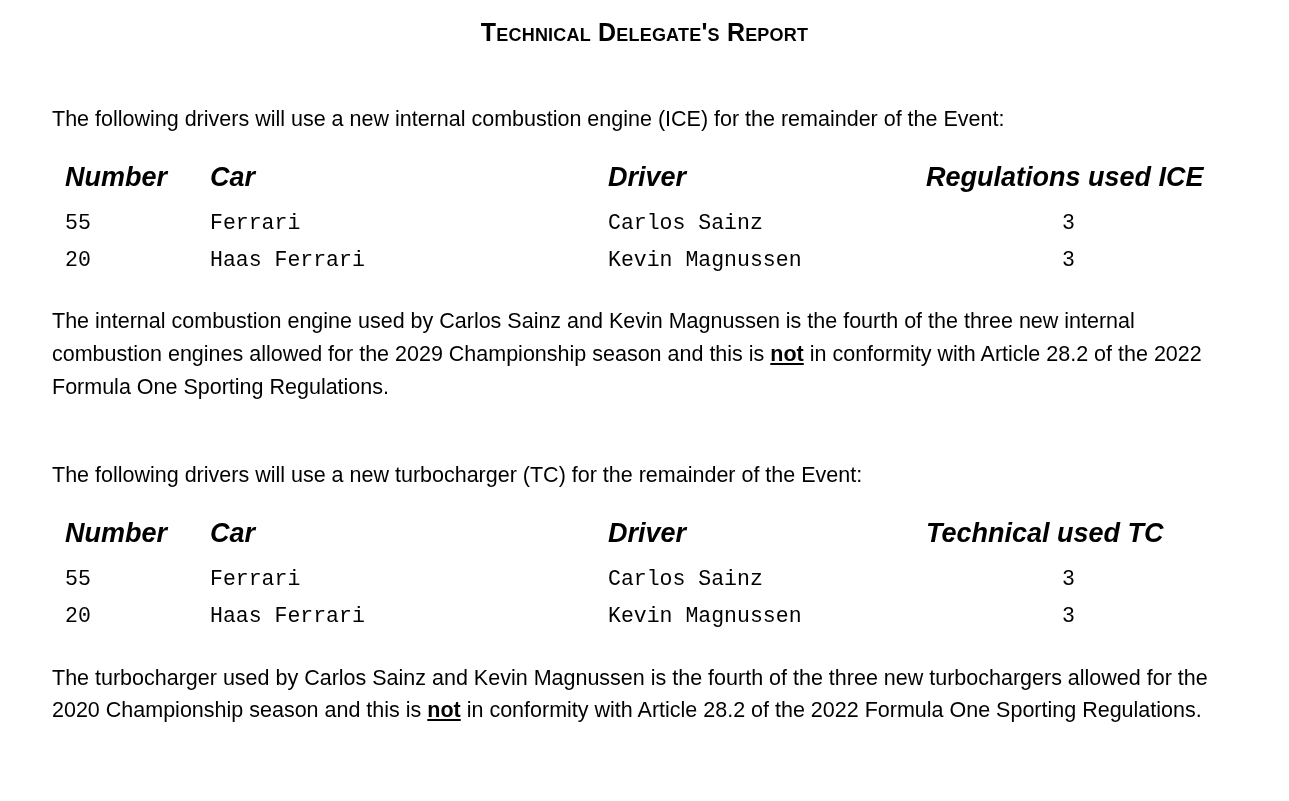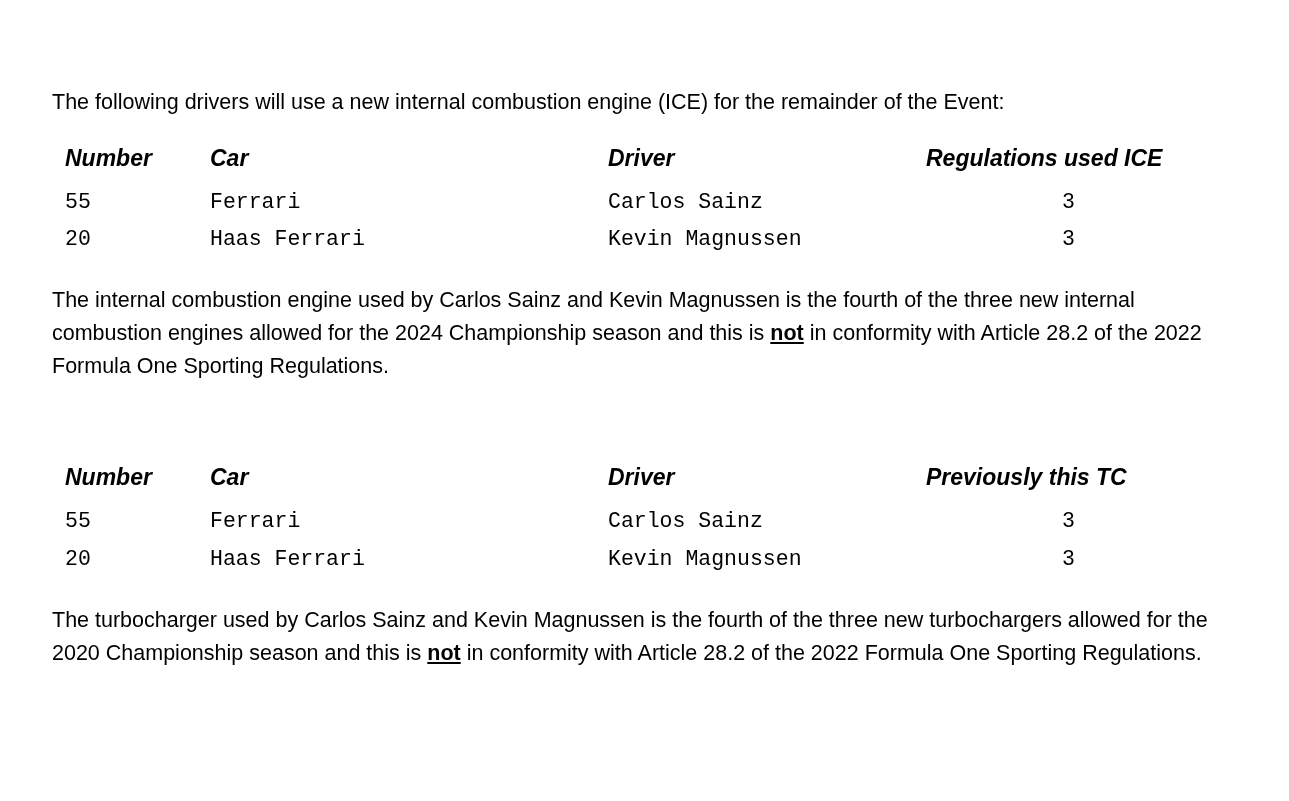--- a/index.html
+++ b/index.html
@@ -25,42 +25,41 @@
     font-weight: bold;
     font-size: 25px;
     letter-spacing: 0.2px;
     margin: 10px 0 0 0;
     padding-top: 8px;
     font-variant: small-caps;
     text-transform: capitalize;
   }
   .body-wrap {
     padding: 0 66px 0 52px;
-    margin-top: 30px;
   }
   p.para {
     font-size: 21.5px;
     line-height: 1.52;
     margin: 0;
   }
   .spacer-1 { height: 56px; }
   .spacer-2 { height: 26px; }
   .spacer-3 { height: 24px; }
   .spacer-4 { height: 56px; }
   .spacer-5 { height: 26px; }
   .spacer-6 { height: 24px; }
 
   table.tbl {
     border-collapse: collapse;
     width: 1146px;
     margin-left: 13px;
     table-layout: fixed;
   }
   table.tbl th {
-    font-size: 23px;
+    font-size: 27px;
     font-style: italic;
     font-weight: bold;
     text-align: left;
     padding: 0 0 14px 0;
   }
   table.tbl td {
     font-size: 21.5px;
     padding: 0 0 4px 0;
     line-height: 1.55;
     font-family: Liberation Mono, monospace;
@@ -78,20 +77,21 @@
   }
   u.bold-u {
     font-weight: bold;
   }
 </style>
 </head>
 <body>
 
 <div class="page">
 
+  <h1 class="doc-title">Technical Delegate's Report</h1>
 
   <div class="spacer-1"></div>
 
   <div class="body-wrap">
 
     <p class="para">The following drivers will use a new internal combustion engine (ICE) for the remainder of the Event:</p>
 
     <div class="spacer-2"></div>
 
     <table class="tbl">
@@ -120,40 +120,41 @@
           <td>20</td>
           <td>Haas Ferrari</td>
           <td>Kevin Magnussen</td>
           <td class="prev-cell">3</td>
         </tr>
       </tbody>
     </table>
 
     <div class="spacer-3"></div>
 
-    <p class="para"><span>The internal combustion engine used by Carlos Sainz and Kevin Magnussen is the fourth of the three new internal combustion engines allowed for the 2024 Championship season and this is </span><u class="bold-u">not</u><span> in conformity with Article 28.2 of the 2022 Formula One Sporting Regulations.</span></p>
+    <p class="para"><span>The internal combustion engine used by Carlos Sainz and Kevin Magnussen is the fourth of the three new internal combustion engines allowed for the 2029 Championship season and this is </span><u class="bold-u">not</u><span> in conformity with Article 28.2 of the 2022 Formula One Sporting Regulations.</span></p>
 
     <div class="spacer-4"></div>
 
+    <p class="para">The following drivers will use a new turbocharger (TC) for the remainder of the Event:</p>
 
     <div class="spacer-5"></div>
 
     <table class="tbl">
       <colgroup>
         <col class="col-number">
           <col class="col-car">
           <col class="col-driver">
           <col class="col-prev">
       </colgroup>
       <thead>
         <tr>
           <th>Number</th>
           <th>Car</th>
           <th>Driver</th>
-          <th class="prev-head">Previously this TC</th>
+          <th class="prev-head">Technical used TC</th>
         </tr>
       </thead>
       <tbody>
         <tr>
           <td>55</td>
           <td>Ferrari</td>
           <td>Carlos Sainz</td>
           <td class="prev-cell">3</td>
         </tr>
         <tr>

